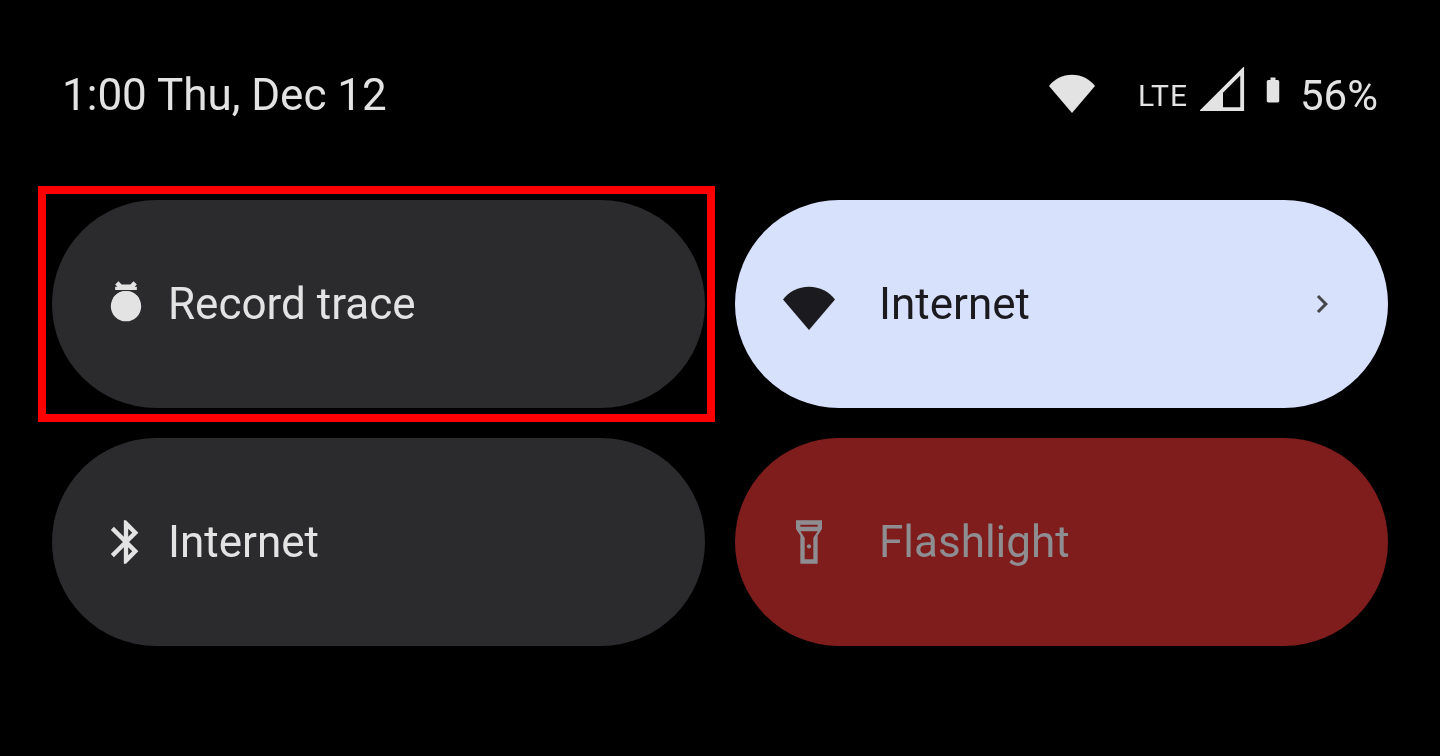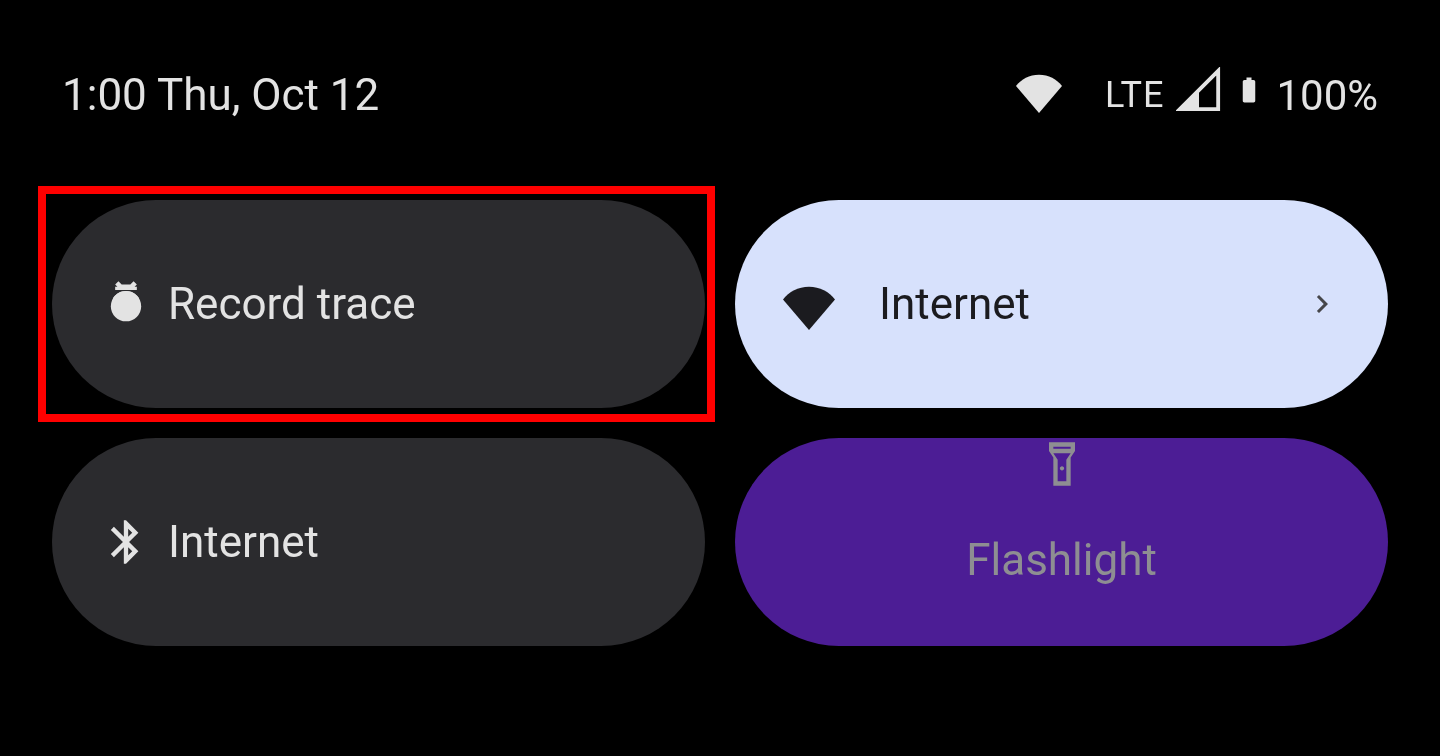--- a/index.html
+++ b/index.html
@@ -60,23 +60,22 @@
       background: #2b2b2e;
       color: #e3e3e3;
       gap: 16px;
     }
     .tile-active {
       background: #d7e1fc;
       color: #1b1b1f;
       justify-content: center;
     }
     .tile-dim {
-      background: #4c1d95;
+      background: #7f1d1d;
       color: #8e8e92;
-      flex-direction: column;
     }
     .tile-icon {
       width: 52px;
       height: 52px;
       display: flex;
       align-items: center;
       justify-content: center;
       flex-shrink: 0;
     }
     .tile-icon svg {
@@ -111,49 +110,49 @@
     }
     .highlight-box {
       border: 8px solid #ff0000;
       position: absolute;
       pointer-events: none;
     }
     .tile-wrapper {
       position: relative;
     }
     .icon-lte-text {
-      font-size: 36px;
+      font-size: 30px;
       letter-spacing: 1px;
       margin-left: 31px;
     }
   </style>
 </head>
 <body>
 
 <div class="status-bar">
-  <div class="status-left">1:00 Thu, Oct 12</div>
+  <div class="status-left">1:00 Thu, Dec 12</div>
   <div class="status-right">
     <span>
       <svg viewBox="0 0 24 24" width="46" height="46">
           <path d="M12 4C7 4 2.7 6.3 0 9.9L12 24 24 9.9C21.3 6.3 17 4 12 4z"></path>
         </svg>
     </span>
     <span class="icon-lte-text">LTE</span>
     <span>
       <svg viewBox="0 0 24 24" width="46" height="46">
           <path d="M2 22h20V2L2 22z" fill="none" stroke="#e3e3e3" stroke-width="2"></path>
           <path d="M2 22h10V12L2 22z"></path>
         </svg>
     </span>
     <span>
       <svg viewBox="0 0 24 24" width="30" height="44">
           <path d="M15.67 4H14V2h-4v2H8.33C7.6 4 7 4.6 7 5.33v15.33C7 21.4 7.6 22 8.33 22h7.33c.74 0 1.34-.6 1.34-1.33V5.33C17 4.6 16.4 4 15.67 4z"></path>
         </svg>
     </span>
-    <span>100%</span>
+    <span>56%</span>
   </div>
 </div>
 
 <div class="tiles-container">
   <div class="tiles-grid">
 
     <div class="tile-wrapper">
       <div class="tile tile-inactive">
         <span class="tile-icon">
           <svg viewBox="0 0 24 24">

